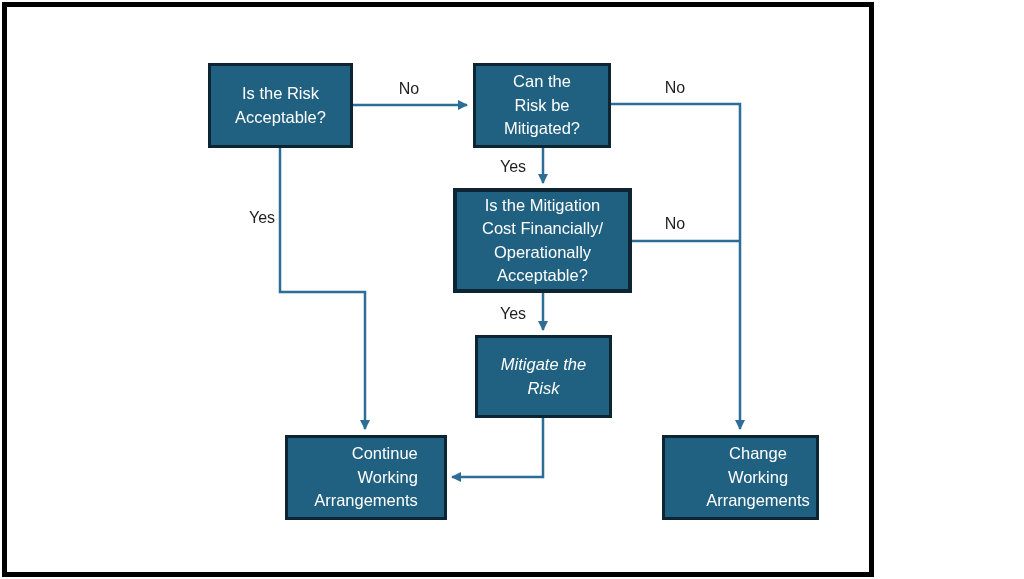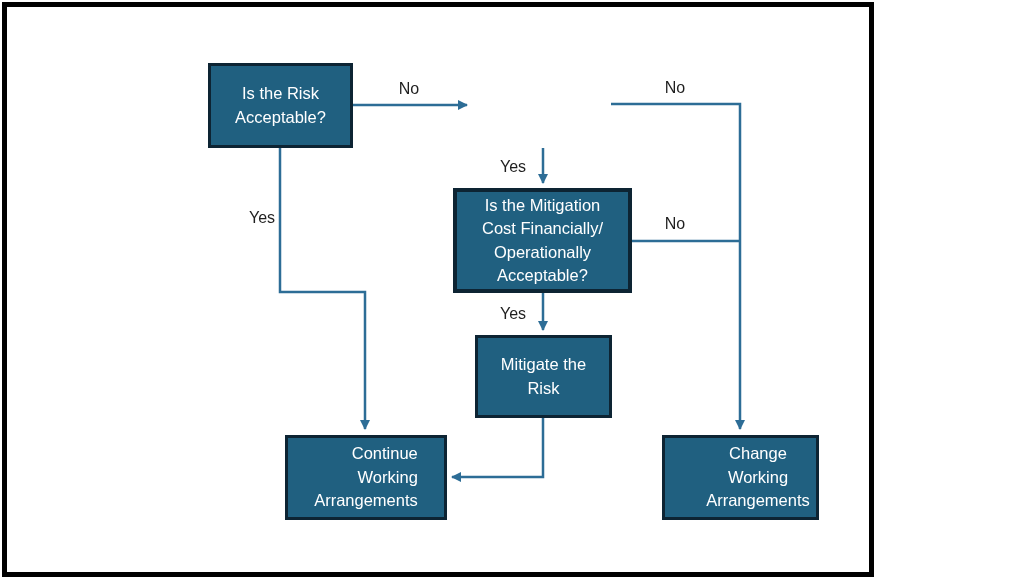--- a/index.html
+++ b/index.html
@@ -67,27 +67,30 @@
     <path d="M611,104 H740 V429" fill="none" stroke="#2d6d96" stroke-width="2.5" marker-end="url(#arrow)"></path>
     <path d="M632,241 H739" fill="none" stroke="#2d6d96" stroke-width="2.5"></path>
     <path d="M543,293 V330" fill="none" stroke="#2d6d96" stroke-width="2.5" marker-end="url(#arrow)"></path>
     <path d="M280,148 V292 H365 V429" fill="none" stroke="#2d6d96" stroke-width="2.5" marker-end="url(#arrow)"></path>
     <path d="M543,418 V477 H452" fill="none" stroke="#2d6d96" stroke-width="2.5" marker-end="url(#arrow)"></path>
   </svg>
 
   <div class="node" style="left:208px; top:63px; width:145px; height:85px;">Is the Risk
 Acceptable?</div>
 
+  <div class="node" style="left:473px; top:63px; width:138px; height:85px;">Can the
+Risk be
+Mitigated?</div>
 
   <div class="node" style="left:453px; top:188px; width:179px; height:105px; border-width:4px;">Is the Mitigation
 Cost Financially/
 Operationally
 Acceptable?</div>
 
-  <div class="node" style="left:475px; top:335px; width:137px; height:83px;">Mitigate the
+  <div class="node" style="left:475px; top:335px; width:137px; height:83px;font-style:italic;">Mitigate the
 Risk</div>
 
   <div class="node" style="left:285px; top:435px; width:162px; height:85px;text-align:right;">Continue
 Working
 Arrangements</div>
 
   <div class="node" style="left:662px; top:435px; width:157px; height:85px;padding-left:35px;">Change
 Working
 Arrangements</div>
 

